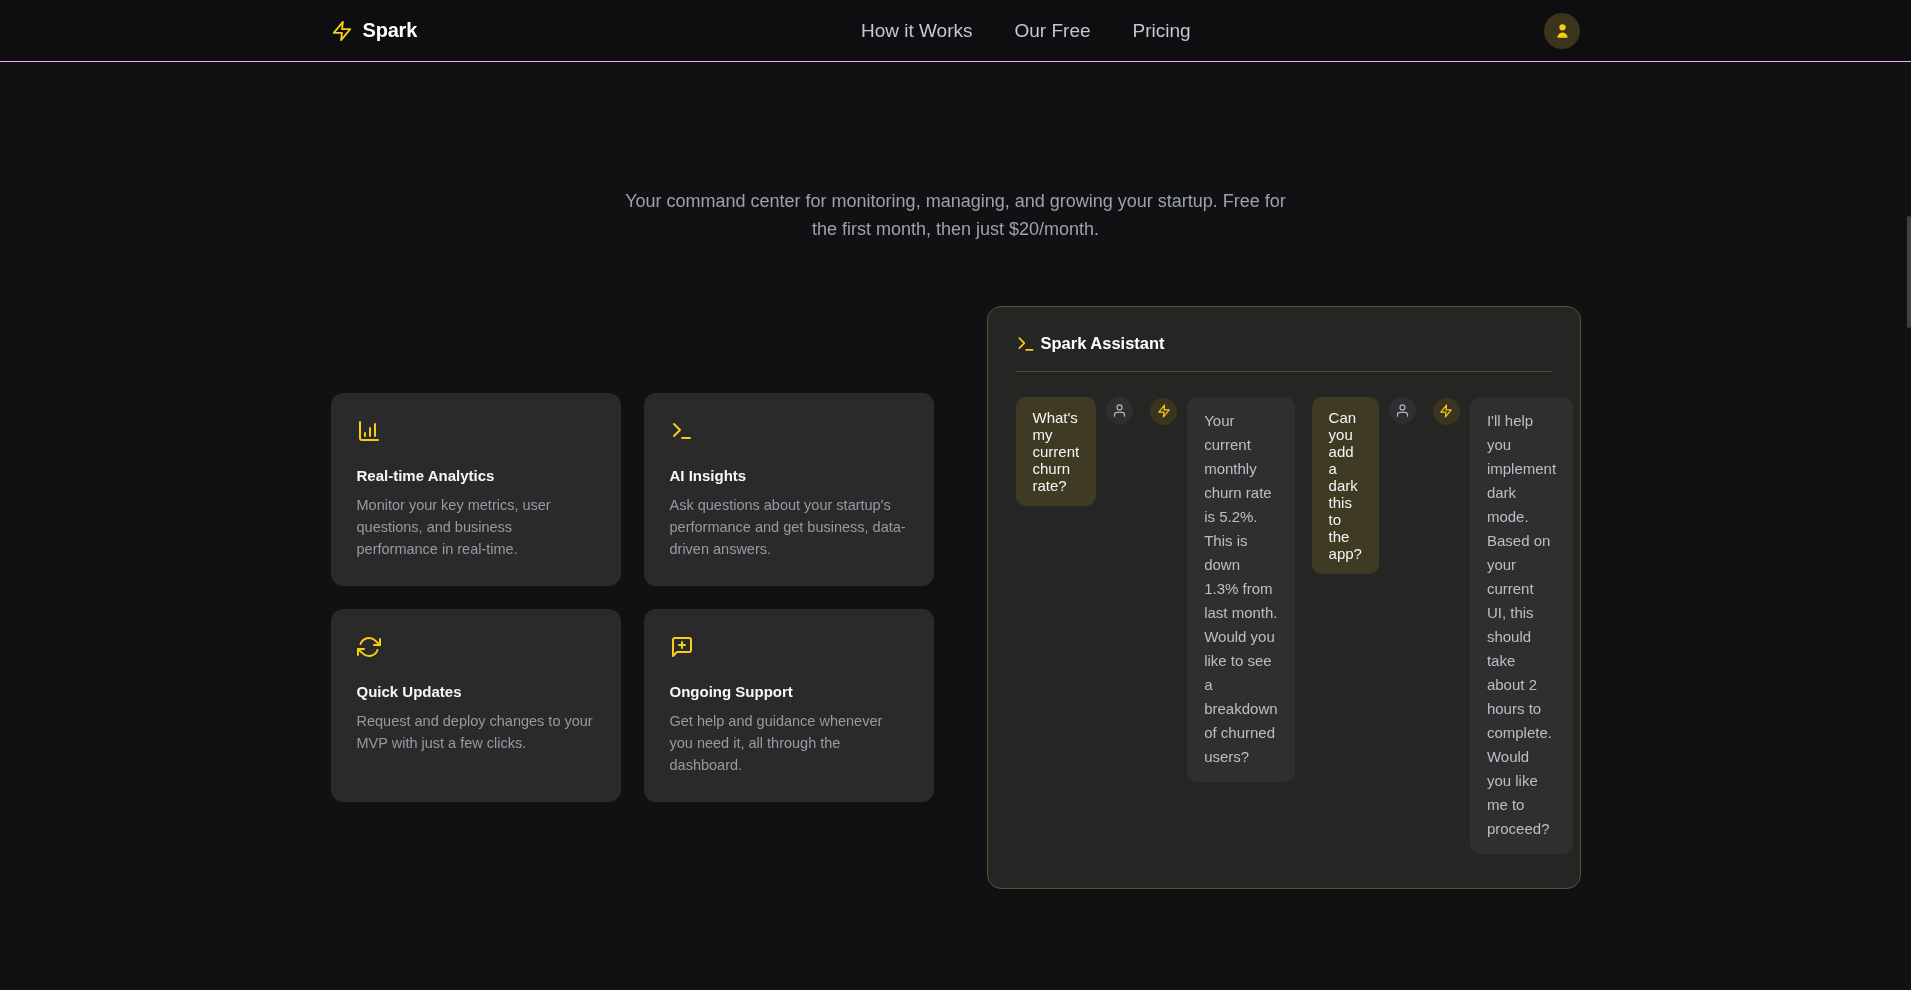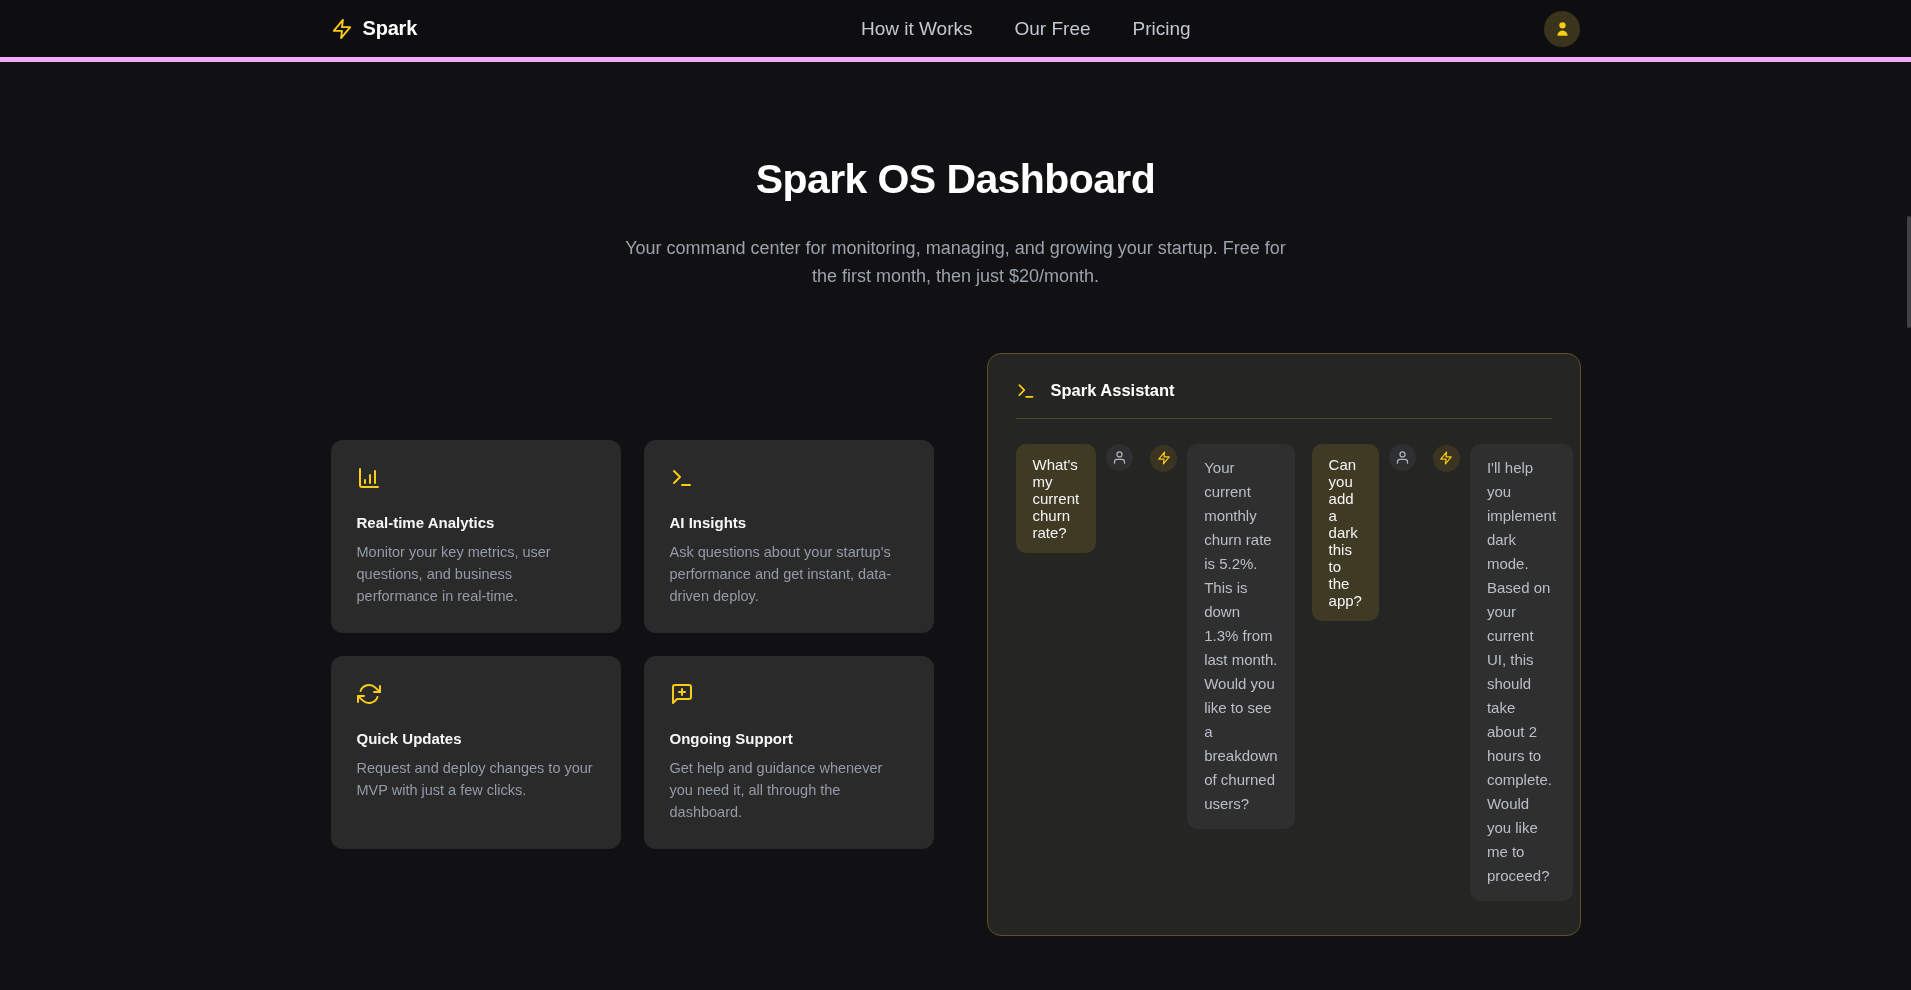--- a/index.html
+++ b/index.html
@@ -11,21 +11,21 @@
     overflow: hidden;
     position: relative;
     -webkit-font-smoothing: antialiased;
   }
   a { text-decoration: none; cursor: pointer; }
 
   
   .navbar {
     height: 62px;
     background: #0e0e10;
-    border-bottom: 5px solid #f0abfc;
+    border-bottom: 1px solid #f0abfc;
   }
   .nav-inner {
     width: 1250px; height: 100%;
     margin: 0 auto;
     display: flex; align-items: center; justify-content: space-between;
   }
   .brand { display: flex; align-items: center; gap: 10px; }
   .brand .zap { color: #facc15; }
   .brand-name { color: #ffffff; font-size: 20px; font-weight: 700; letter-spacing: -0.2px; }
   .nav-links { display: flex; align-items: center; gap: 42px; margin-left: 90px; }
@@ -68,21 +68,21 @@
 
   
   .chat {
     width: 594px; flex: none;
     background: #252523;
     border: 1px solid #59522e;
     border-radius: 14px;
     padding: 27px 28px 34px;
   }
   .chat-header {
-    display: flex; align-items: center; gap: 15px;
+    display: flex; align-items: center; gap: 5px;
     color: #ffffff; font-size: 16.5px; font-weight: 700;
     padding-bottom: 17px;
     border-bottom: 1px solid #4d4729;
   }
   .chat-header .icon { color: #facc15; }
   .messages { margin-top: 25px; display: flex; gap: 17px; }
   .msg { display: flex; align-items: flex-start; gap: 10px; justify-content: space-between; }
   .msg.user { justify-content: flex-end; }
   .bubble { border-radius: 10px; padding: 12px 17px; font-size: 15px; }
   .msg.user .bubble { background: #3f3a24; color: #f5f5f5; }
@@ -131,21 +131,20 @@
         <svg width="19" height="19" viewBox="0 0 24 24" fill="currentColor">
             <circle cx="12" cy="8" r="4"></circle>
             <path d="M5.5 21a6.5 6.5 0 0 1 13 0z"></path>
           </svg>
       </span>
     </button>
   </div>
 </header>
 
 <section class="hero">
-  <h1>Spark OS Dashboard</h1>
   <p class="subtitle">Your command center for monitoring, managing, and growing your startup. Free for the first month, then just $20/month.</p>
 </section>
 
 <div class="content-row">
 
   <div class="features">
 
     <div class="card">
       <span class="icon">
         <svg width="24" height="24" viewBox="0 0 24 24" fill="none" stroke="currentColor" stroke-width="2" stroke-linecap="round" stroke-linejoin="round">
@@ -160,21 +159,21 @@
     </div>
 
     <div class="card">
       <span class="icon">
         <svg width="24" height="24" viewBox="0 0 24 24" fill="none" stroke="currentColor" stroke-width="2" stroke-linecap="round" stroke-linejoin="round">
             <polyline points="4 17 10 11 4 5"></polyline>
             <line x1="12" y1="19" x2="20" y2="19"></line>
           </svg>
       </span>
       <h3>AI Insights</h3>
-      <p>Ask questions about your startup's performance and get instant, data-driven deploy.</p>
+      <p>Ask questions about your startup's performance and get business, data-driven answers.</p>
     </div>
 
     <div class="card">
       <span class="icon">
         <svg width="24" height="24" viewBox="0 0 24 24" fill="none" stroke="currentColor" stroke-width="2" stroke-linecap="round" stroke-linejoin="round">
             <polyline points="23 4 23 10 17 10"></polyline>
             <polyline points="1 20 1 14 7 14"></polyline>
             <path d="M3.51 9a9 9 0 0 1 14.85-3.36L23 10M1 14l4.64 4.36A9 9 0 0 0 20.49 15"></path>
           </svg>
       </span>

